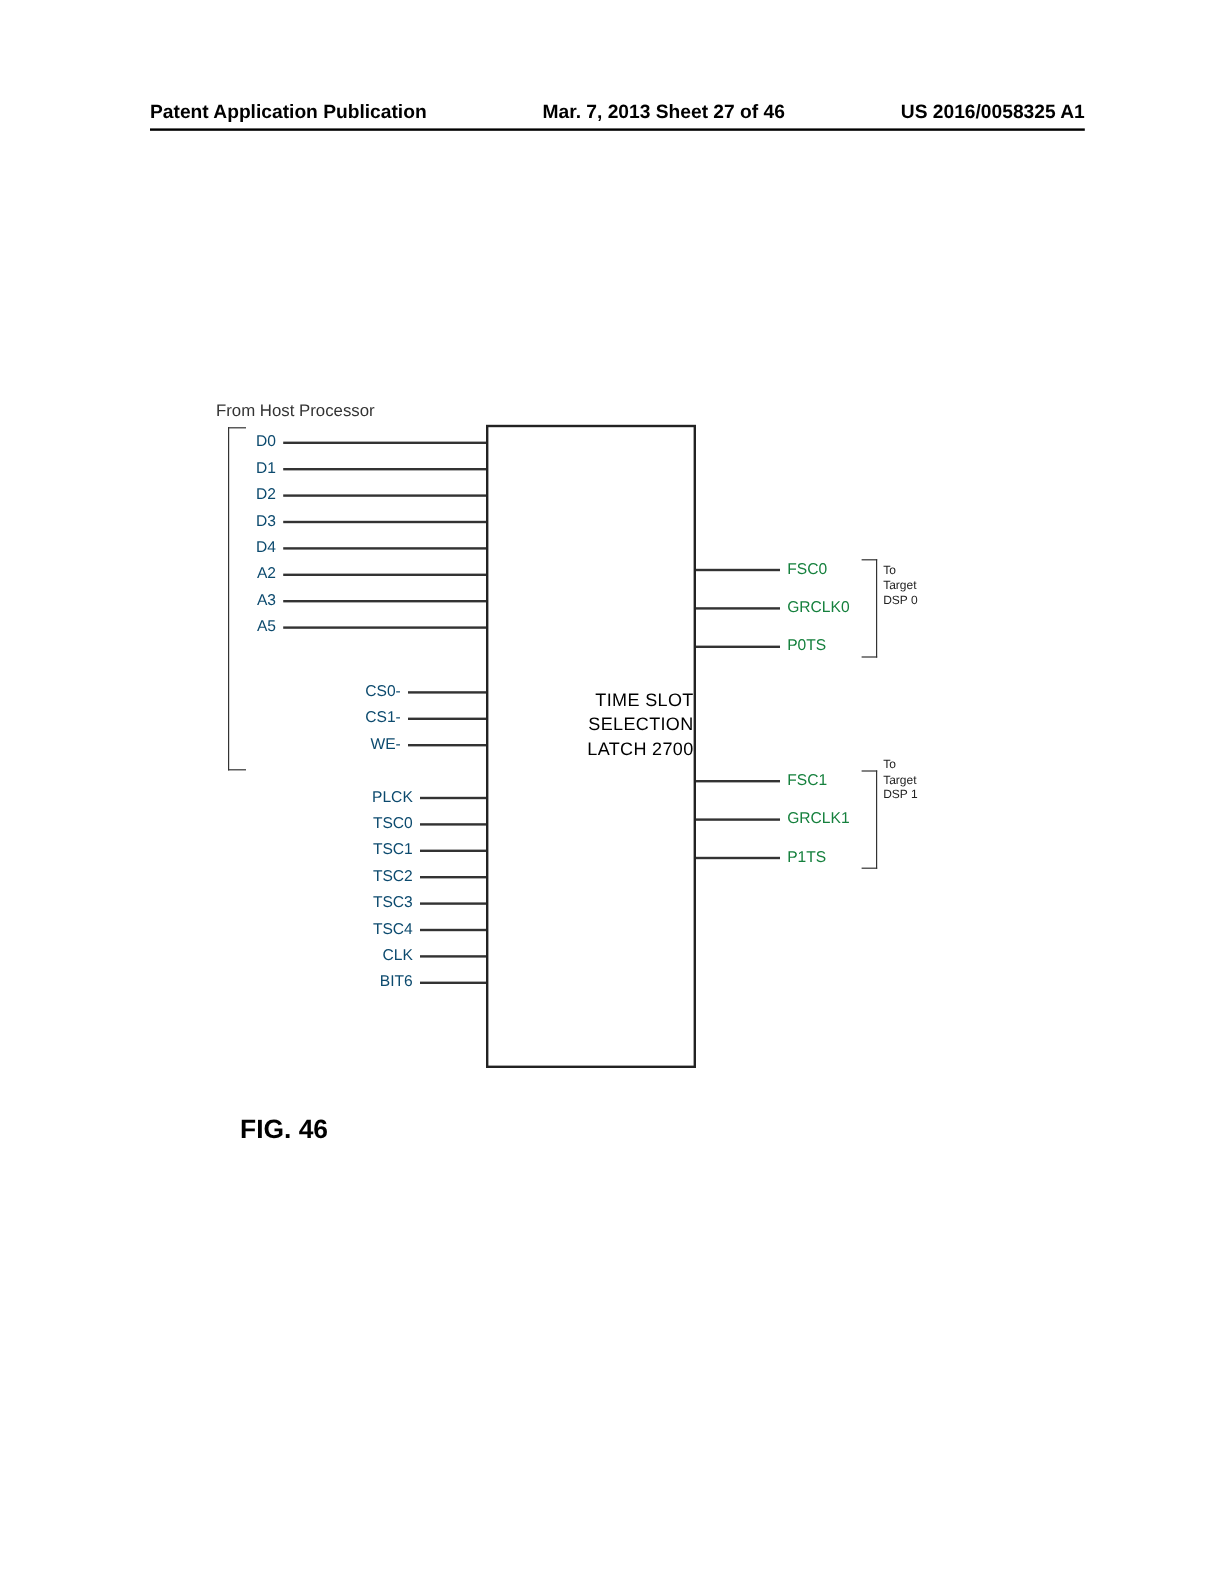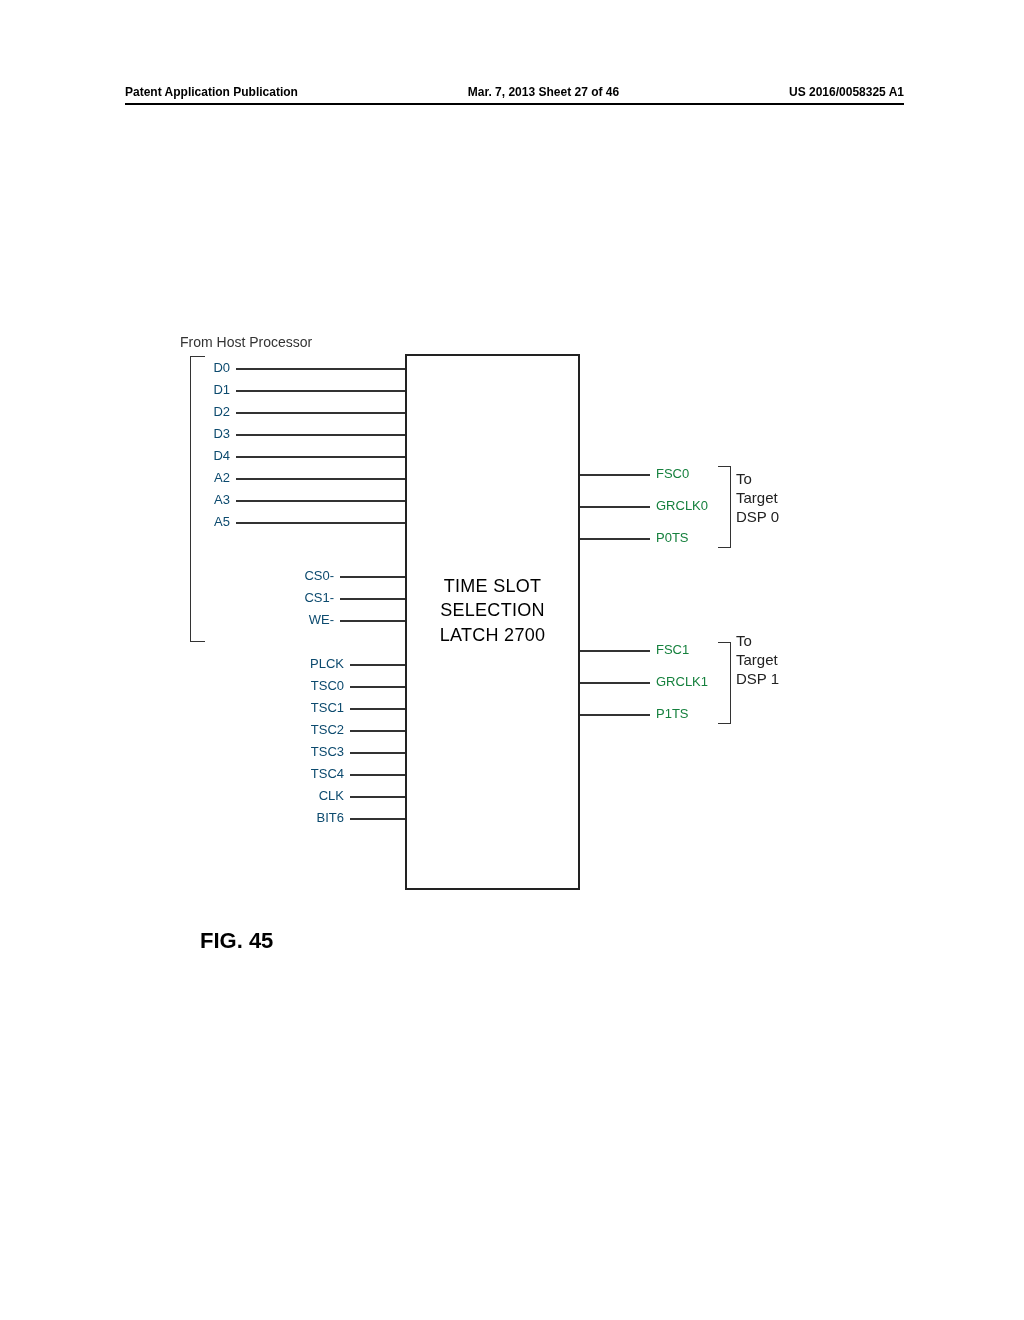--- a/index.html
+++ b/index.html
@@ -16,21 +16,21 @@
     width: 1024px;
     height: 1320px;
   }
   .header {
     position: absolute;
     top: 85px;
     left: 125px;
     right: 120px;
     border-bottom: 2px solid #000;
     padding-bottom: 4px;
-    font-size: 12px;
+    font-size: 16px;
     font-weight: bold;
     display: flex;
     justify-content: space-between;
   }
   .header span { white-space: nowrap; }
   .diagram {
     position: absolute;
     top: 340px;
     left: 180px;
     width: 660px;
@@ -43,22 +43,22 @@
     top: 14px;
     width: 175px;
     height: 536px;
     border: 2px solid #222;
     box-sizing: border-box;
   }
   .block-label {
     position: absolute;
     left: 0; right: 0;
     top: 218px;
-    text-align: center;
-    font-size: 18px;
+    text-align: right;
+    font-size: 15px;
     line-height: 1.35;
     letter-spacing: 0.3px;
   }
   
   .host-title {
     position: absolute;
     left: 0;
     top: -6px;
     font-size: 14px;
     color: #333;
@@ -118,21 +118,21 @@
   
   .right-bracket {
     position: absolute;
     width: 12px;
     border-right: 1.5px solid #333;
     border-top: 1.5px solid #333;
     border-bottom: 1.5px solid #333;
   }
   .right-group-label {
     position: absolute;
-    font-size: 15px;
+    font-size: 10px;
     line-height: 1.25;
     text-align: left;
     color: #222;
   }
   .fig-label {
     position: absolute;
     top: 928px;
     left: 200px;
     font-size: 22px;
     font-weight: bold;
@@ -274,15 +274,15 @@
       </div>
     <div class="right-bracket" style="left:538px; top:302px; height:80px;"></div>
     <div class="right-group-label" style="left:556px; top:292px;">
       <span>To</span><br>
       <span>Target</span><br>
       <span>DSP 1</span>
     </div>
 
   </div>
 
-  <div class="fig-label">FIG. 45</div>
+  <div class="fig-label">FIG. 46</div>
 
 </div>
 
 </body></html>

